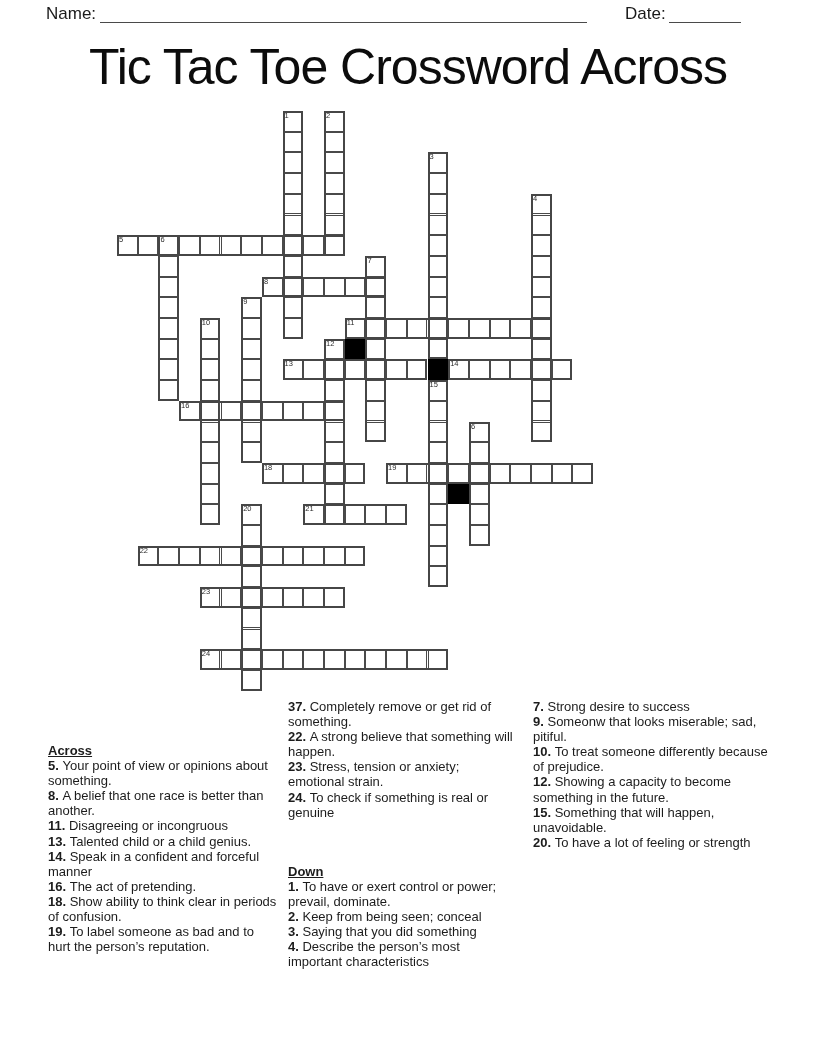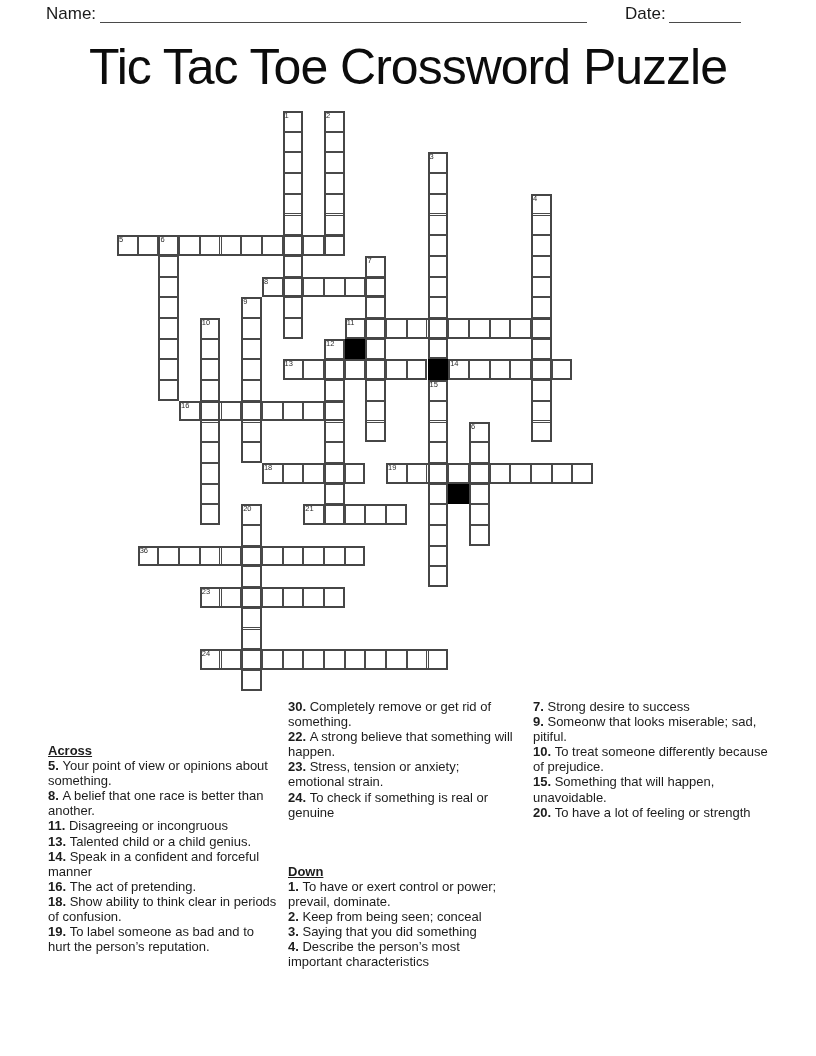--- a/index.html
+++ b/index.html
@@ -31,21 +31,21 @@
 </head>
 <body>
 
 <div id="page">
 
   <span class="hdr-label" style="left:46px;top:4px;">Name:</span>
   <span class="blank-line" style="left:100px;top:2px;width:487px;"></span>
   <span class="hdr-label" style="left:625px;top:4px;">Date:</span>
   <span class="blank-line" style="left:669px;top:2px;width:72px;"></span>
 
-  <div id="title">Tic Tac Toe Crossword Puzzle</div>
+  <div id="title">Tic Tac Toe Crossword Across</div>
 
   <div id="grid">
       <div class="cell" style="left: 282.6px; top: 111px; width: 20.7px; height: 20.7px;"></div>
       <div class="cell" style="left: 282.6px; top: 131.7px; width: 20.7px; height: 20.7px;"></div>
       <div class="cell" style="left: 282.6px; top: 152.4px; width: 20.7px; height: 20.7px;"></div>
       <div class="cell" style="left: 282.6px; top: 173.1px; width: 20.7px; height: 20.7px;"></div>
       <div class="cell" style="left: 282.6px; top: 193.8px; width: 20.7px; height: 20.7px;"></div>
       <div class="cell" style="left: 282.6px; top: 214.5px; width: 20.7px; height: 20.7px;"></div>
       <div class="cell" style="left: 282.6px; top: 235.2px; width: 20.7px; height: 20.7px;"></div>
       <div class="cell" style="left: 282.6px; top: 255.9px; width: 20.7px; height: 20.7px;"></div>
@@ -265,21 +265,21 @@
       <div class="cell" style="left: 179.1px; top: 545.7px; width: 20.7px; height: 20.7px;"></div>
       <div class="cell" style="left: 199.8px; top: 545.7px; width: 20.7px; height: 20.7px;"></div>
       <div class="cell" style="left: 220.5px; top: 545.7px; width: 20.7px; height: 20.7px;"></div>
       <div class="cell" style="left: 241.2px; top: 545.7px; width: 20.7px; height: 20.7px;"></div>
       <div class="cell" style="left: 261.9px; top: 545.7px; width: 20.7px; height: 20.7px;"></div>
       <div class="cell" style="left: 282.6px; top: 545.7px; width: 20.7px; height: 20.7px;"></div>
       <div class="cell" style="left: 303.3px; top: 545.7px; width: 20.7px; height: 20.7px;"></div>
       <div class="cell" style="left: 324px; top: 545.7px; width: 20.7px; height: 20.7px;"></div>
       <div class="cell" style="left: 344.7px; top: 545.7px; width: 20.7px; height: 20.7px;"></div>
       <div class="word-outline" style="left: 137.7px; top: 545.7px; width: 227.7px; height: 20.7px;"></div>
-      <span class="num-label" style="left: 137.7px; top: 545.7px;">36</span>
+      <span class="num-label" style="left: 137.7px; top: 545.7px;">22</span>
       <div class="cell" style="left: 199.8px; top: 587.1px; width: 20.7px; height: 20.7px;"></div>
       <div class="cell" style="left: 220.5px; top: 587.1px; width: 20.7px; height: 20.7px;"></div>
       <div class="cell" style="left: 241.2px; top: 587.1px; width: 20.7px; height: 20.7px;"></div>
       <div class="cell" style="left: 261.9px; top: 587.1px; width: 20.7px; height: 20.7px;"></div>
       <div class="cell" style="left: 282.6px; top: 587.1px; width: 20.7px; height: 20.7px;"></div>
       <div class="cell" style="left: 303.3px; top: 587.1px; width: 20.7px; height: 20.7px;"></div>
       <div class="cell" style="left: 324px; top: 587.1px; width: 20.7px; height: 20.7px;"></div>
       <div class="word-outline" style="left: 199.8px; top: 587.1px; width: 144.9px; height: 20.7px;"></div>
       <span class="num-label" style="left: 199.8px; top: 587.1px;">23</span>
       <div class="cell" style="left: 199.8px; top: 649.2px; width: 20.7px; height: 20.7px;"></div>
@@ -306,30 +306,31 @@
       <div class="clue-item"><span class="cnum">5. </span>Your point of view or opinions about something.</div>
       <div class="clue-item"><span class="cnum">8. </span>A belief that one race is better than another.</div>
       <div class="clue-item"><span class="cnum">11. </span>Disagreeing or incongruous</div>
       <div class="clue-item"><span class="cnum">13. </span>Talented child or a child genius.</div>
       <div class="clue-item"><span class="cnum">14. </span>Speak in a confident and forceful manner</div>
       <div class="clue-item"><span class="cnum">16. </span>The act of pretending.</div>
       <div class="clue-item"><span class="cnum">18. </span>Show ability to think clear in periods of confusion.</div>
       <div class="clue-item"><span class="cnum">19. </span>To label someone as bad and to hurt the person’s reputation.</div>
     </div>
   <div class="clue-col" id="col2" style="left:288px;top:699px;width:225px;">
-      <div class="clue-item"><span class="cnum">30. </span>Completely remove or get rid of something.</div>
+      <div class="clue-item"><span class="cnum">37. </span>Completely remove or get rid of something.</div>
       <div class="clue-item"><span class="cnum">22. </span>A strong believe that something will happen.</div>
       <div class="clue-item"><span class="cnum">23. </span>Stress, tension or anxiety; emotional strain.</div>
       <div class="clue-item"><span class="cnum">24. </span>To check if something is real or genuine</div>
       <div class="clue-head">Down</div>
       <div class="clue-item"><span class="cnum">1. </span>To have or exert control or power; prevail, dominate.</div>
       <div class="clue-item"><span class="cnum">2. </span>Keep from being seen; conceal</div>
       <div class="clue-item"><span class="cnum">3. </span>Saying that you did something</div>
       <div class="clue-item"><span class="cnum">4. </span>Describe the person’s most important characteristics</div>
     </div>
   <div class="clue-col" id="col3" style="left:533px;top:699px;width:237px;">
       <div class="clue-item"><span class="cnum">7. </span>Strong desire to success</div>
       <div class="clue-item"><span class="cnum">9. </span>Someonw that looks miserable; sad, pitiful.</div>
       <div class="clue-item"><span class="cnum">10. </span>To treat someone differently because of prejudice.</div>
+      <div class="clue-item"><span class="cnum">12. </span>Showing a capacity to become something in the future.</div>
       <div class="clue-item"><span class="cnum">15. </span>Something that will happen, unavoidable.</div>
       <div class="clue-item"><span class="cnum">20. </span>To have a lot of feeling or strength</div>
     </div>
 </div>
 
 </body></html>

